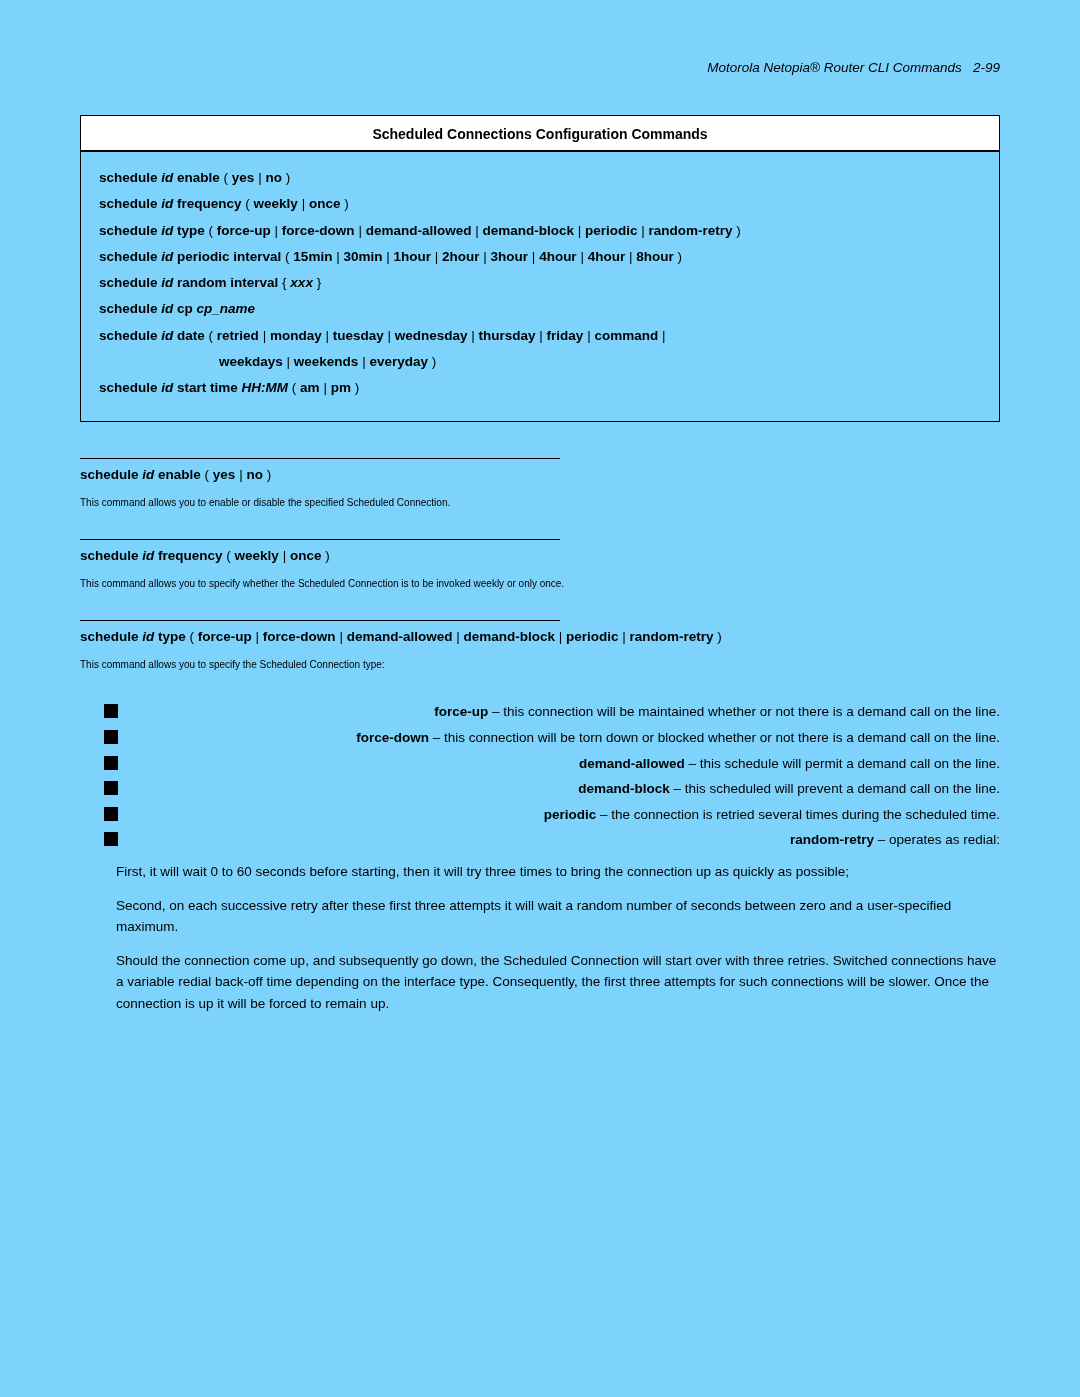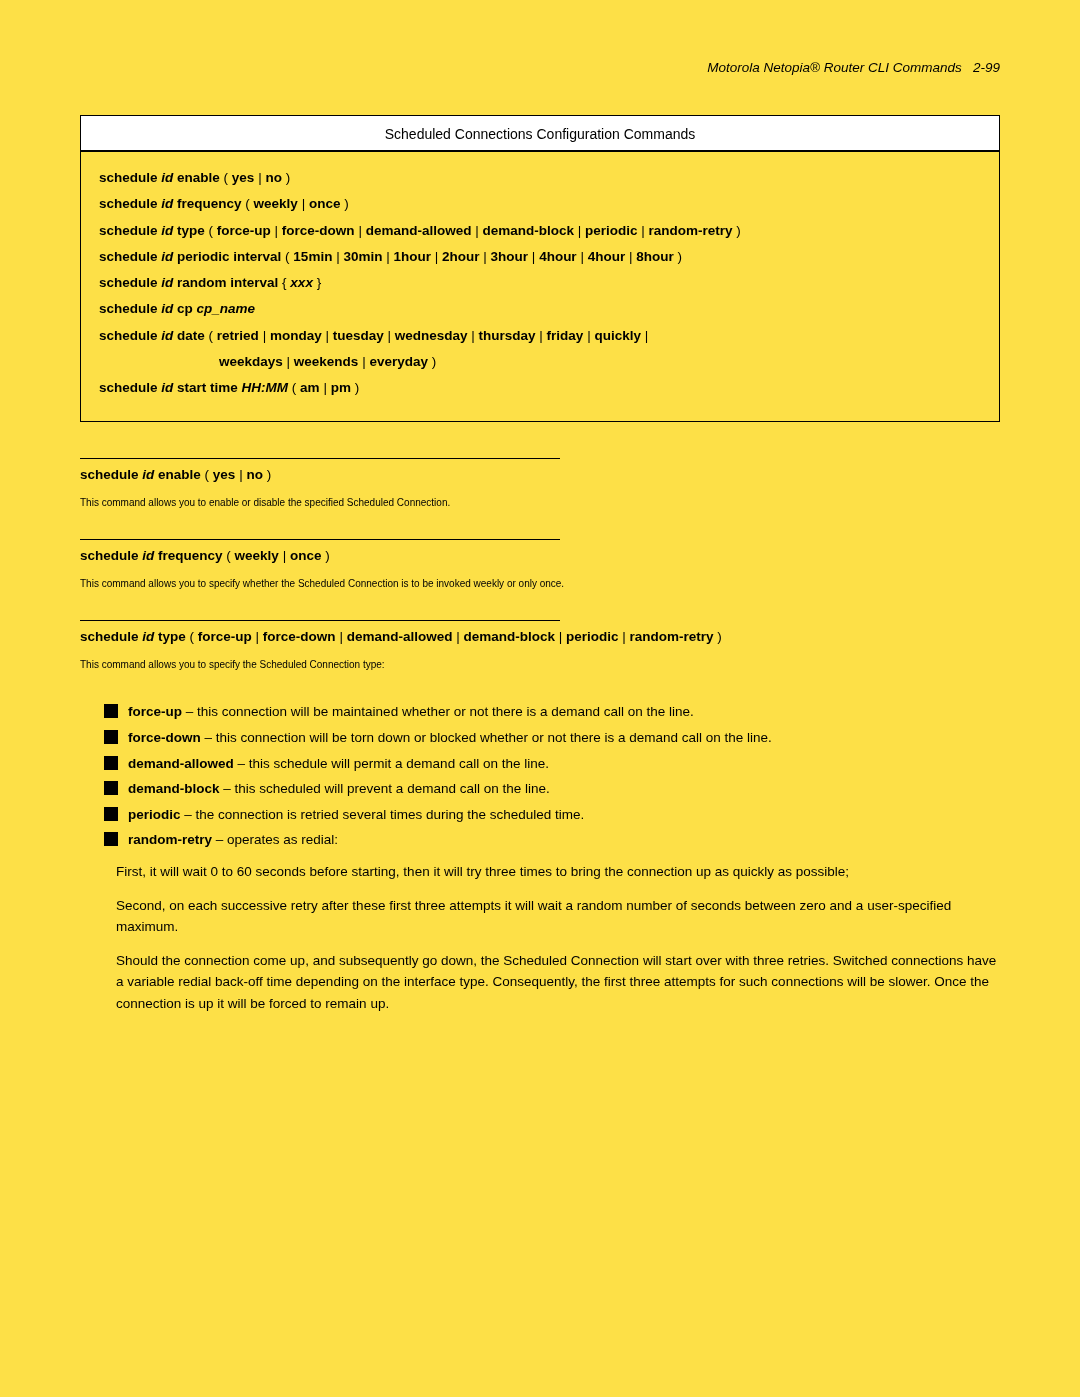--- a/index.html
+++ b/index.html
@@ -8,41 +8,41 @@
       font-family: Arial, Helvetica, sans-serif;
       font-size: 14px;
       color: #000;
       width: 1080px;
       min-height: 1397px;
       padding: 0;
     }
     .page {
       width: 1080px;
       min-height: 1397px;
-      background: #fde047;
+      background: #7dd3fc;
       padding: 60px 80px 60px 80px;
       position: relative;
     }
     .header-right {
       text-align: right;
       font-style: italic;
       font-size: 13.5px;
       margin-bottom: 40px;
     }
     .config-table {
       border: 1px solid #000;
       width: 100%;
       margin-bottom: 36px;
     }
     .config-table-header {
       background: #fff;
       border-bottom: 2px solid #000;
       text-align: center;
       padding: 10px 12px 8px 12px;
-      font-weight: normal;
+      font-weight: bold;
       font-size: 14px;
     }
     .config-table-body {
       padding: 14px 18px 18px 18px;
       line-height: 1.8;
     }
     .config-table-body .cmd-line {
       display: block;
       font-size: 13.5px;
       margin-bottom: 2px;
@@ -72,20 +72,21 @@
     }
     .section-body {
       font-size: 10px;
       margin-bottom: 28px;
       line-height: 1.6;
     }
     .bullet-list {
       margin: 10px 0 10px 24px;
       list-style: none;
       padding: 0;
+      text-align: right;
     }
     .bullet-list li {
       font-size: 13.5px;
       line-height: 1.6;
       margin-bottom: 4px;
       display: flex;
       align-items: flex-start;
     }
     .bullet-list li .bullet-icon {
       display: inline-block;
@@ -212,21 +213,21 @@
         <span class="cmd-keyword">monday</span>
         <span class="cmd-normal"> | </span>
         <span class="cmd-keyword">tuesday</span>
         <span class="cmd-normal"> | </span>
         <span class="cmd-keyword">wednesday</span>
         <span class="cmd-normal"> | </span>
         <span class="cmd-keyword">thursday</span>
         <span class="cmd-normal"> | </span>
         <span class="cmd-keyword">friday</span>
         <span class="cmd-normal"> | </span>
-        <span class="cmd-keyword">quickly</span>
+        <span class="cmd-keyword">command</span>
         <span class="cmd-normal"> |</span>
       </span>
       <span class="cmd-line" style="padding-left:120px;">
         <span class="cmd-keyword">weekdays</span>
         <span class="cmd-normal"> | </span>
         <span class="cmd-keyword">weekends</span>
         <span class="cmd-normal"> | </span>
         <span class="cmd-keyword">everyday</span>
         <span class="cmd-normal"> )</span>
       </span>

